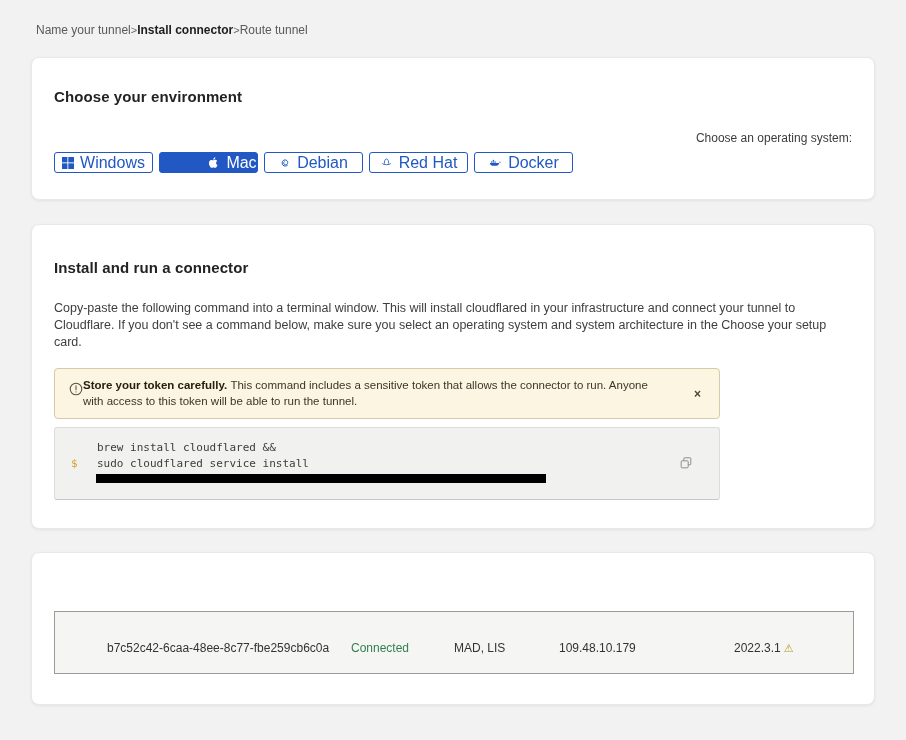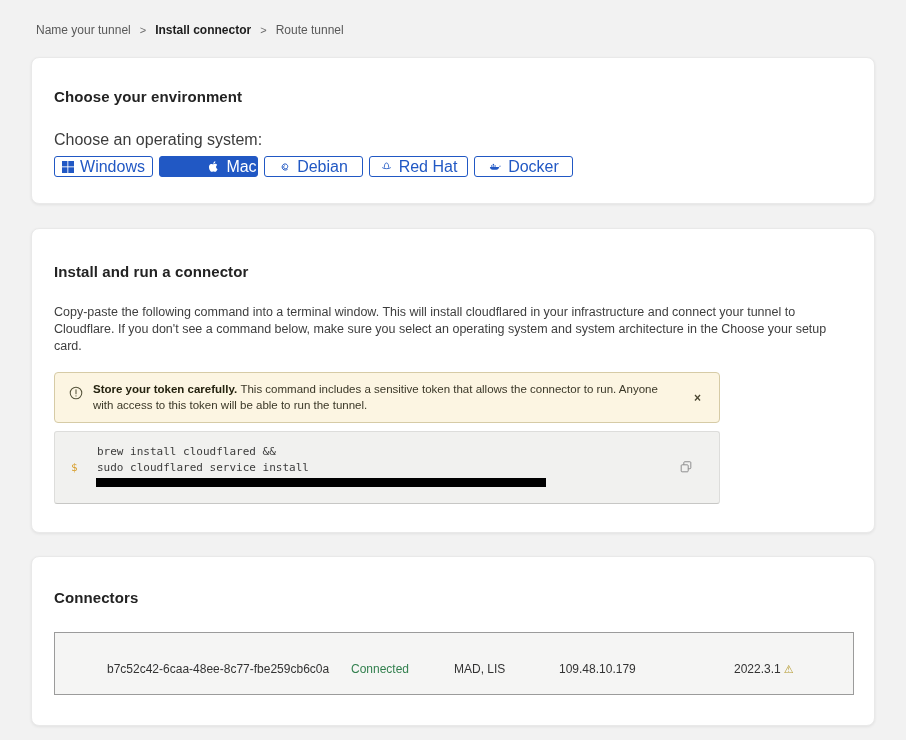--- a/index.html
+++ b/index.html
@@ -10,40 +10,39 @@
     color: #313131;
     padding-bottom: 14px;
   }
   
   .breadcrumb {
     padding: 23px 0 0 36px;
     font-size: 12px;
     color: #595959;
     display: flex;
     align-items: center;
-    gap: 9px;
   }
   .breadcrumb .crumb { cursor: default; }
   .breadcrumb .crumb.active { font-weight: bold; color: #1d1d1d; }
   .breadcrumb .sep { color: #6b6b6b; font-size: 11px; }
   
   .card {
     background: #ffffff;
     border: 1px solid #e9e9e9;
     border-radius: 8px;
     box-shadow: 0 1px 3px rgba(0,0,0,0.07);
     width: 844px;
     margin: 0 0 0 31px;
   }
   .card-1 { margin-top: 20px; padding: 30px 22px 26px 22px; }
   .card-2 { margin-top: 24px; padding: 34px 22px 28px 22px; }
   .card-3 { margin-top: 23px; padding: 32px 22px 30px 22px; }
   .card h2 { font-size: 15px; font-weight: bold; color: #232323; letter-spacing: .1px; }
   
-  .os-label { margin-top: 26px; font-size: 16px; color: #3c3c3c; }
+  .os-label { margin-top: 26px; font-size: 12px; color: #3c3c3c; text-align: right; }
   .os-row { margin-top: 7px; display: flex; gap: 6px; }
   .os-btn {
     width: 99px; height: 21px;
     display: flex; align-items: center; justify-content: center; gap: 6px;
     background: #ffffff;
     border: 1px solid #2158c4;
     border-radius: 3px;
     color: #2158c4;
     font-size: 16px;
     cursor: pointer;
@@ -60,21 +59,20 @@
   }
   .warn-banner {
     margin-top: 17px;
     width: 666px;
     background: #fcf5e2;
     border: 1px solid #d6cba6;
     border-radius: 4px;
     padding: 9px 12px 9px 14px;
     display: flex;
     align-items: flex-start;
-    gap: 10px;
   }
   .warn-icon { flex: none; margin-top: 4px; }
   .warn-text { font-size: 11.5px; line-height: 15.5px; color: #3a3727; max-width: 576px; }
   .warn-text b { color: #24220f; }
   .warn-close {
     margin-left: auto; align-self: center;
     font-size: 12px; font-weight: bold; color: #4a4732;
     cursor: pointer; padding: 2px 6px; line-height: 1;
   }
   .code-block {
@@ -230,21 +228,20 @@
           <g fill="none" stroke="#8a8a8a" stroke-width="1.1">
             <rect x="5.5" y="2" width="8" height="8" rx="1"></rect>
             <rect x="2.5" y="5.5" width="8" height="8" rx="1" fill="#f1f1ef"></rect>
           </g>
         </svg>
     </span>
   </div>
 </section>
 
 <section class="card card-3">
-  <h2>Connectors</h2>
 
   <div class="conn-table">
     <div class="conn-grid row">
       <span>b7c52c42-6caa-48ee-8c77-fbe259cb6c0a</span>
       <span class="status-connected">Connected</span>
       <span>MAD, LIS</span>
       <span>109.48.10.179</span>
       <span><span>2022.3.1</span><span class="version-warn-icon">⚠</span></span>
     </div>
   </div>

